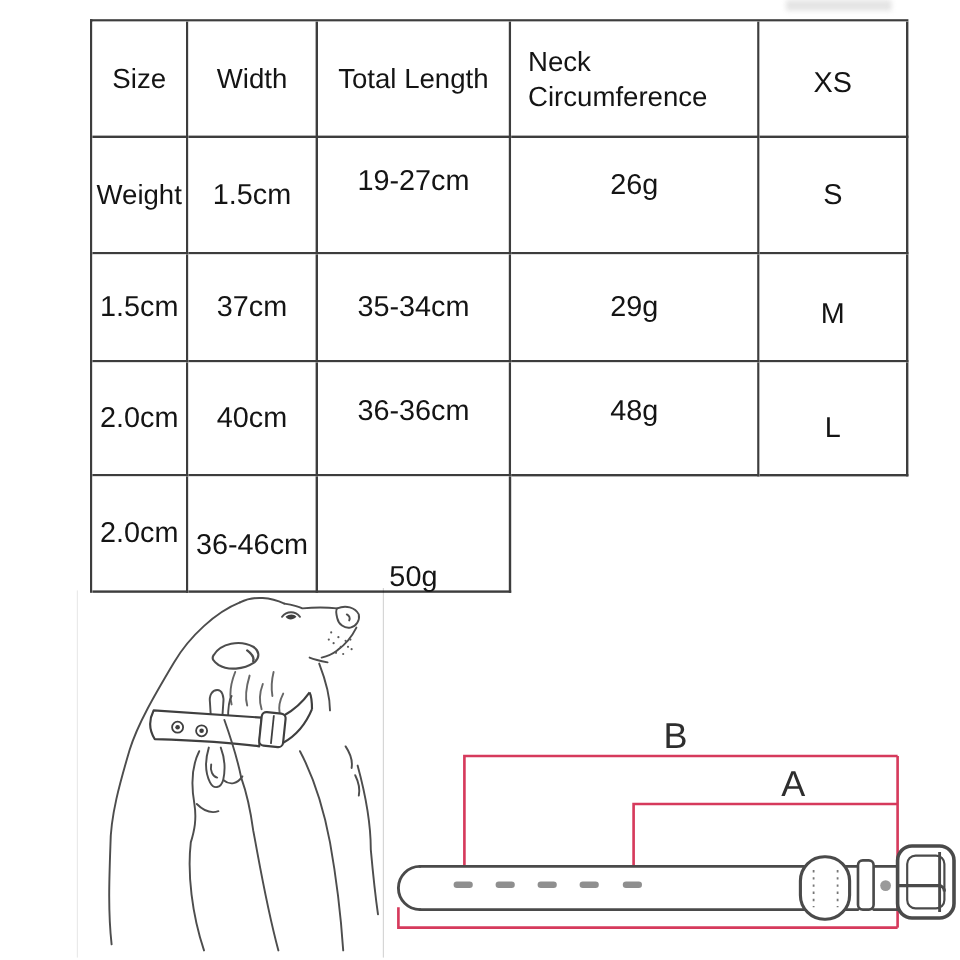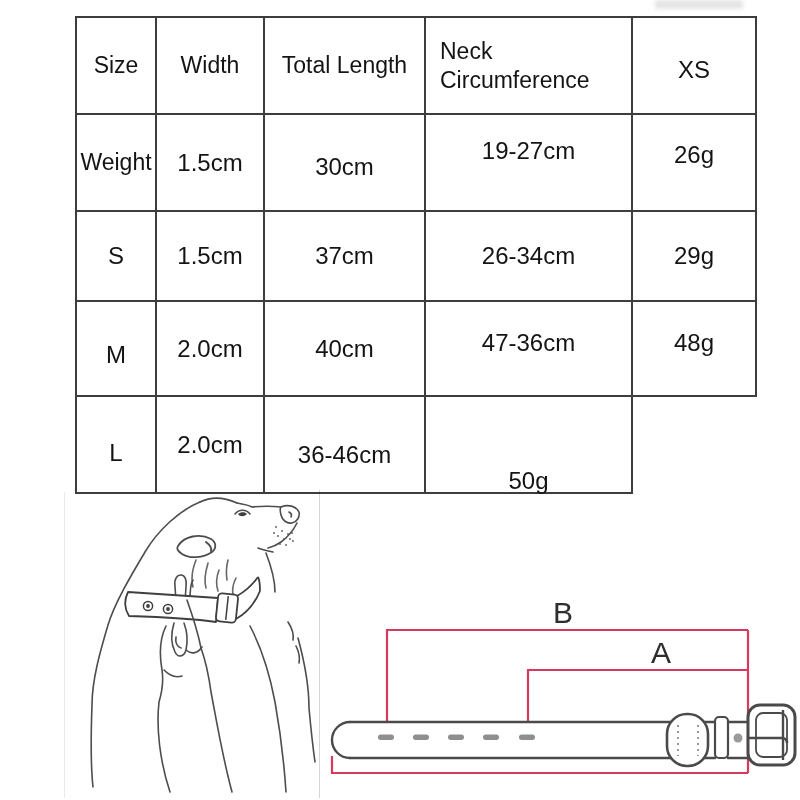--- a/index.html
+++ b/index.html
@@ -60,57 +60,54 @@
     <div class="cell dn4">
         <span>XS</span>
       </div>
 
     <div class="cell hdr">
         <span>Weight</span>
       </div>
     <div class="cell">
         <span>1.5cm</span>
       </div>
-    <div class="cell dn4">
-        <span>30cm</span>
-      </div>
     <div class="cell up12">
         <span>19-27cm</span>
       </div>
     <div class="cell up8">
         <span>26g</span>
       </div>
 
     <div class="cell">
         <span>S</span>
       </div>
     <div class="cell">
         <span>1.5cm</span>
       </div>
     <div class="cell">
         <span>37cm</span>
       </div>
     <div class="cell">
-        <span>26-34cm</span>
+        <span>35-34cm</span>
       </div>
     <div class="cell">
         <span>29g</span>
       </div>
 
     <div class="cell dn6">
         <span>M</span>
       </div>
     <div class="cell">
         <span>2.0cm</span>
       </div>
     <div class="cell">
         <span>40cm</span>
       </div>
     <div class="cell up6">
-        <span>47-36cm</span>
+        <span>36-36cm</span>
       </div>
     <div class="cell up6">
         <span>48g</span>
       </div>
 
     <div class="cell dn8">
         <span>L</span>
       </div>
     <div class="cell">
         <span>2.0cm</span>

